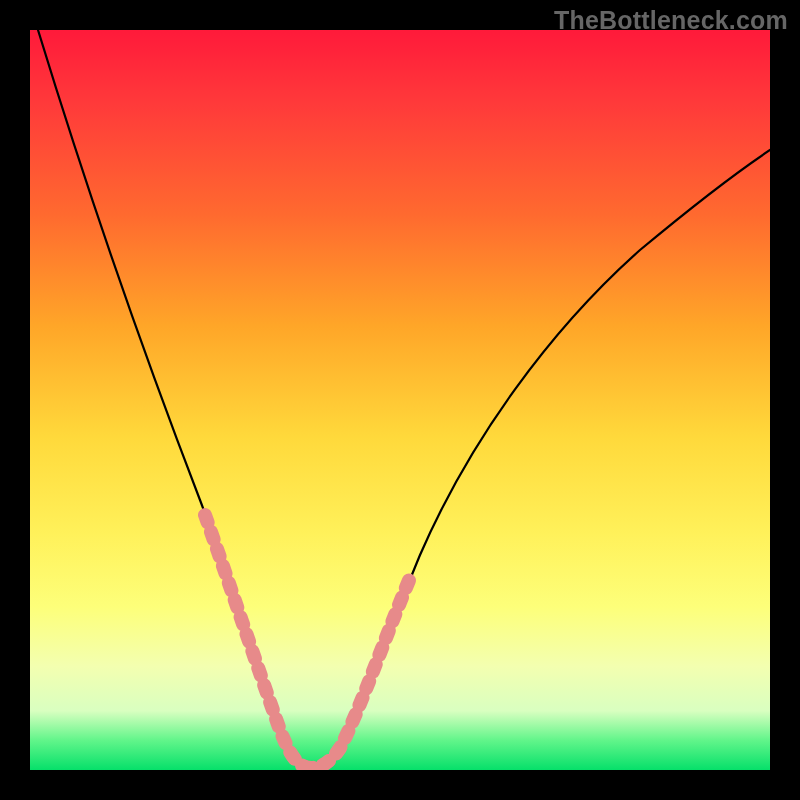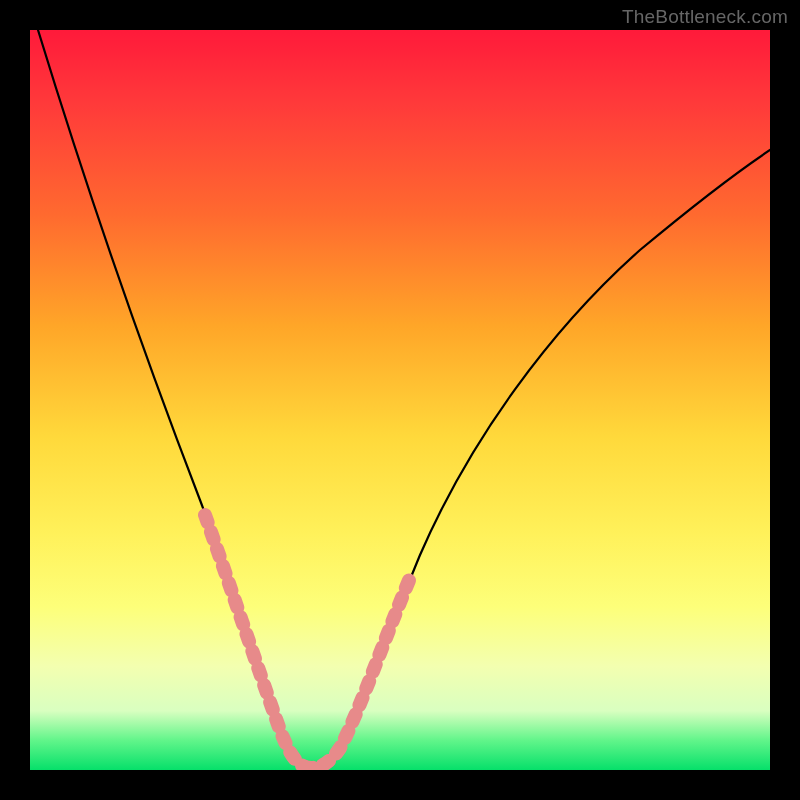--- a/index.html
+++ b/index.html
@@ -36,22 +36,22 @@
       #f3ffb0 86%,
       #d9ffc0 92%,
       #61f58a 96%,
       #06e06a 100%);
   }
   .watermark {
     position: absolute;
     top: 6px;
     right: 12px;
     color: #666;
-    font-size: 19px;
-    font-weight: 400;
+    font-size: 25px;
+    font-weight: 700;
     letter-spacing: 0.2px;
     user-select: none;
     margin-left: 11px;
   }
   svg.curves {
     position: absolute;
     left: 0;
     top: 0;
     width: 740px;
     height: 740px;

